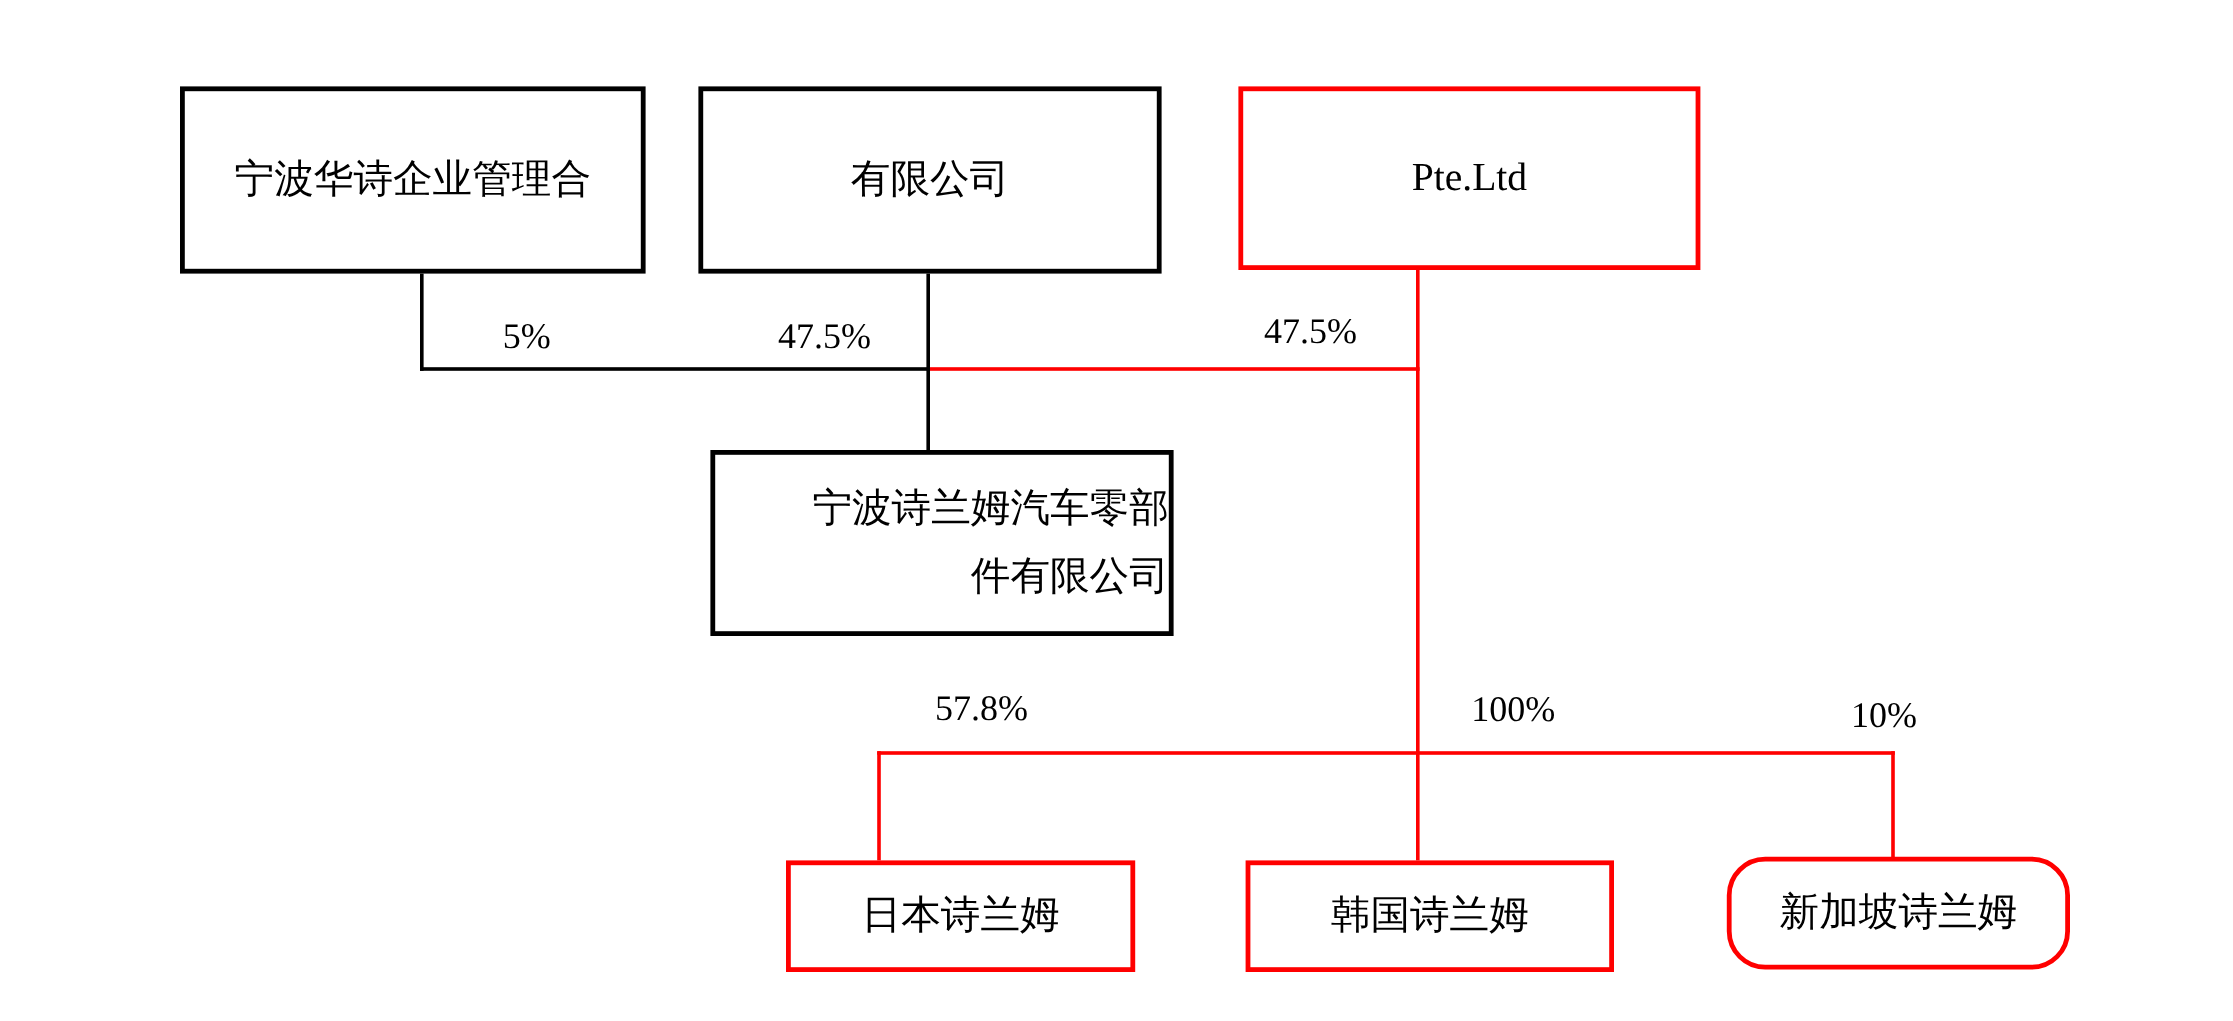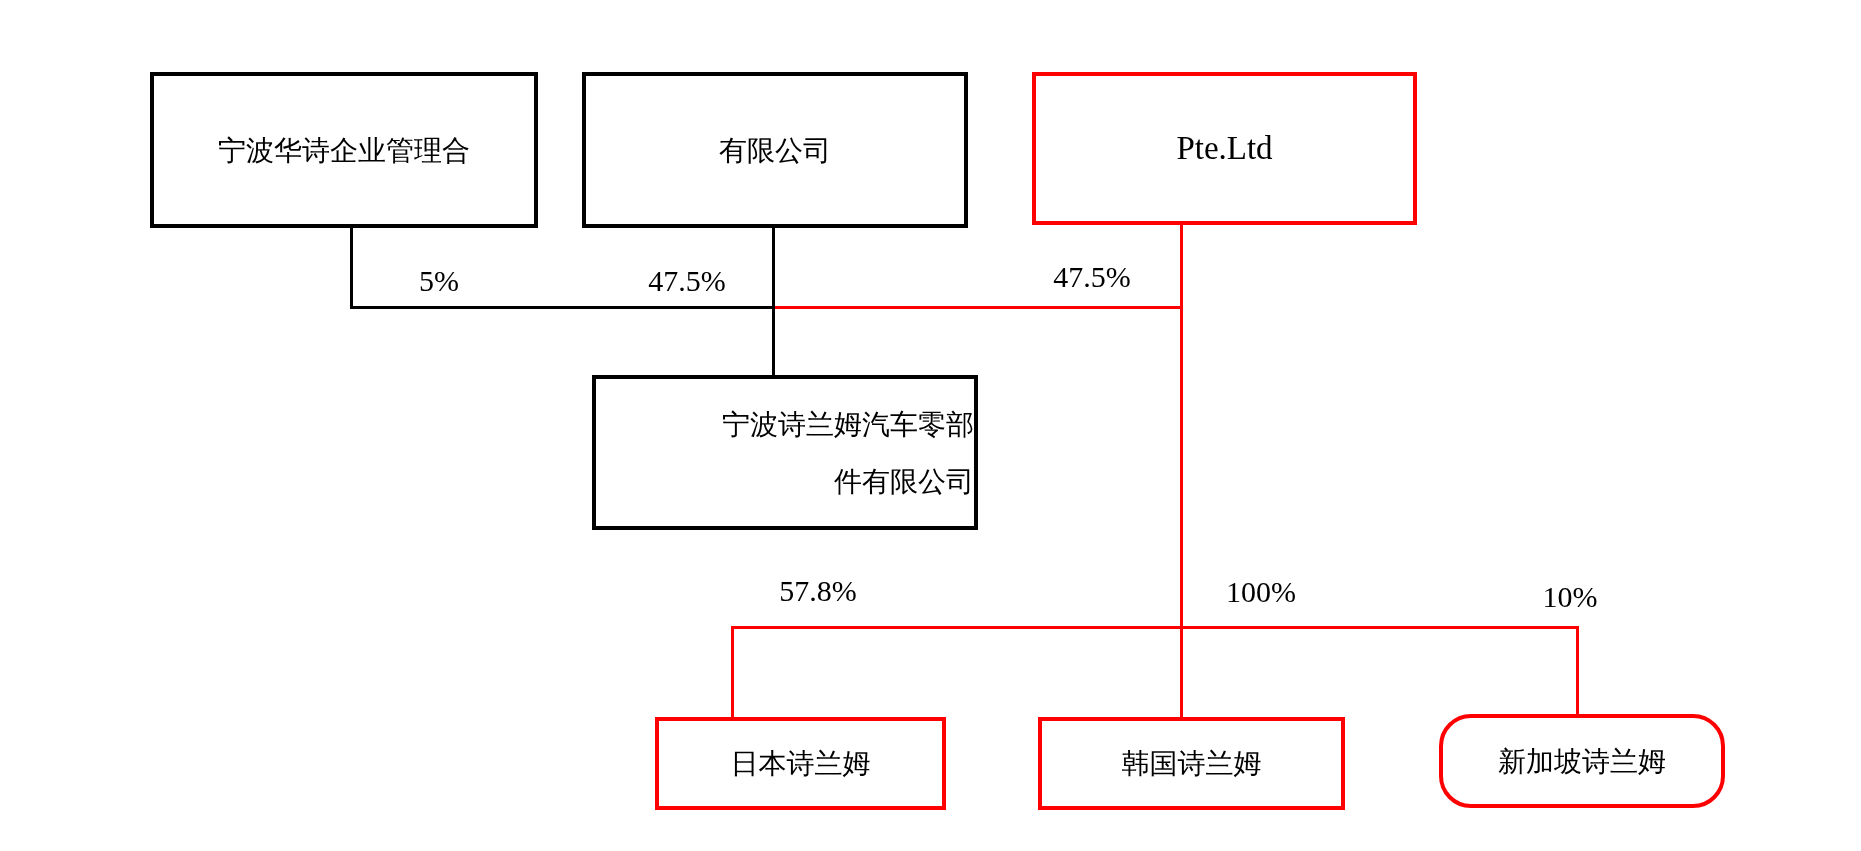--- a/index.html
+++ b/index.html
@@ -22,21 +22,21 @@
     background: #ffffff;
     display: flex;
     flex-direction: column;
     align-items: center;
     justify-content: center;
     text-align: center;
   }
   .node.black { border: 4px solid #000000; }
   .node.red   { border: 4px solid #ff0000; }
   .node .line {
-    font-size: 28px;
+    font-size: 33px;
     line-height: 57px;
     white-space: nowrap;
     color: #000000;
   }
   .node .latin {
     font-size: 33px;
     line-height: 55px;
     white-space: nowrap;
   }
   .connector {

